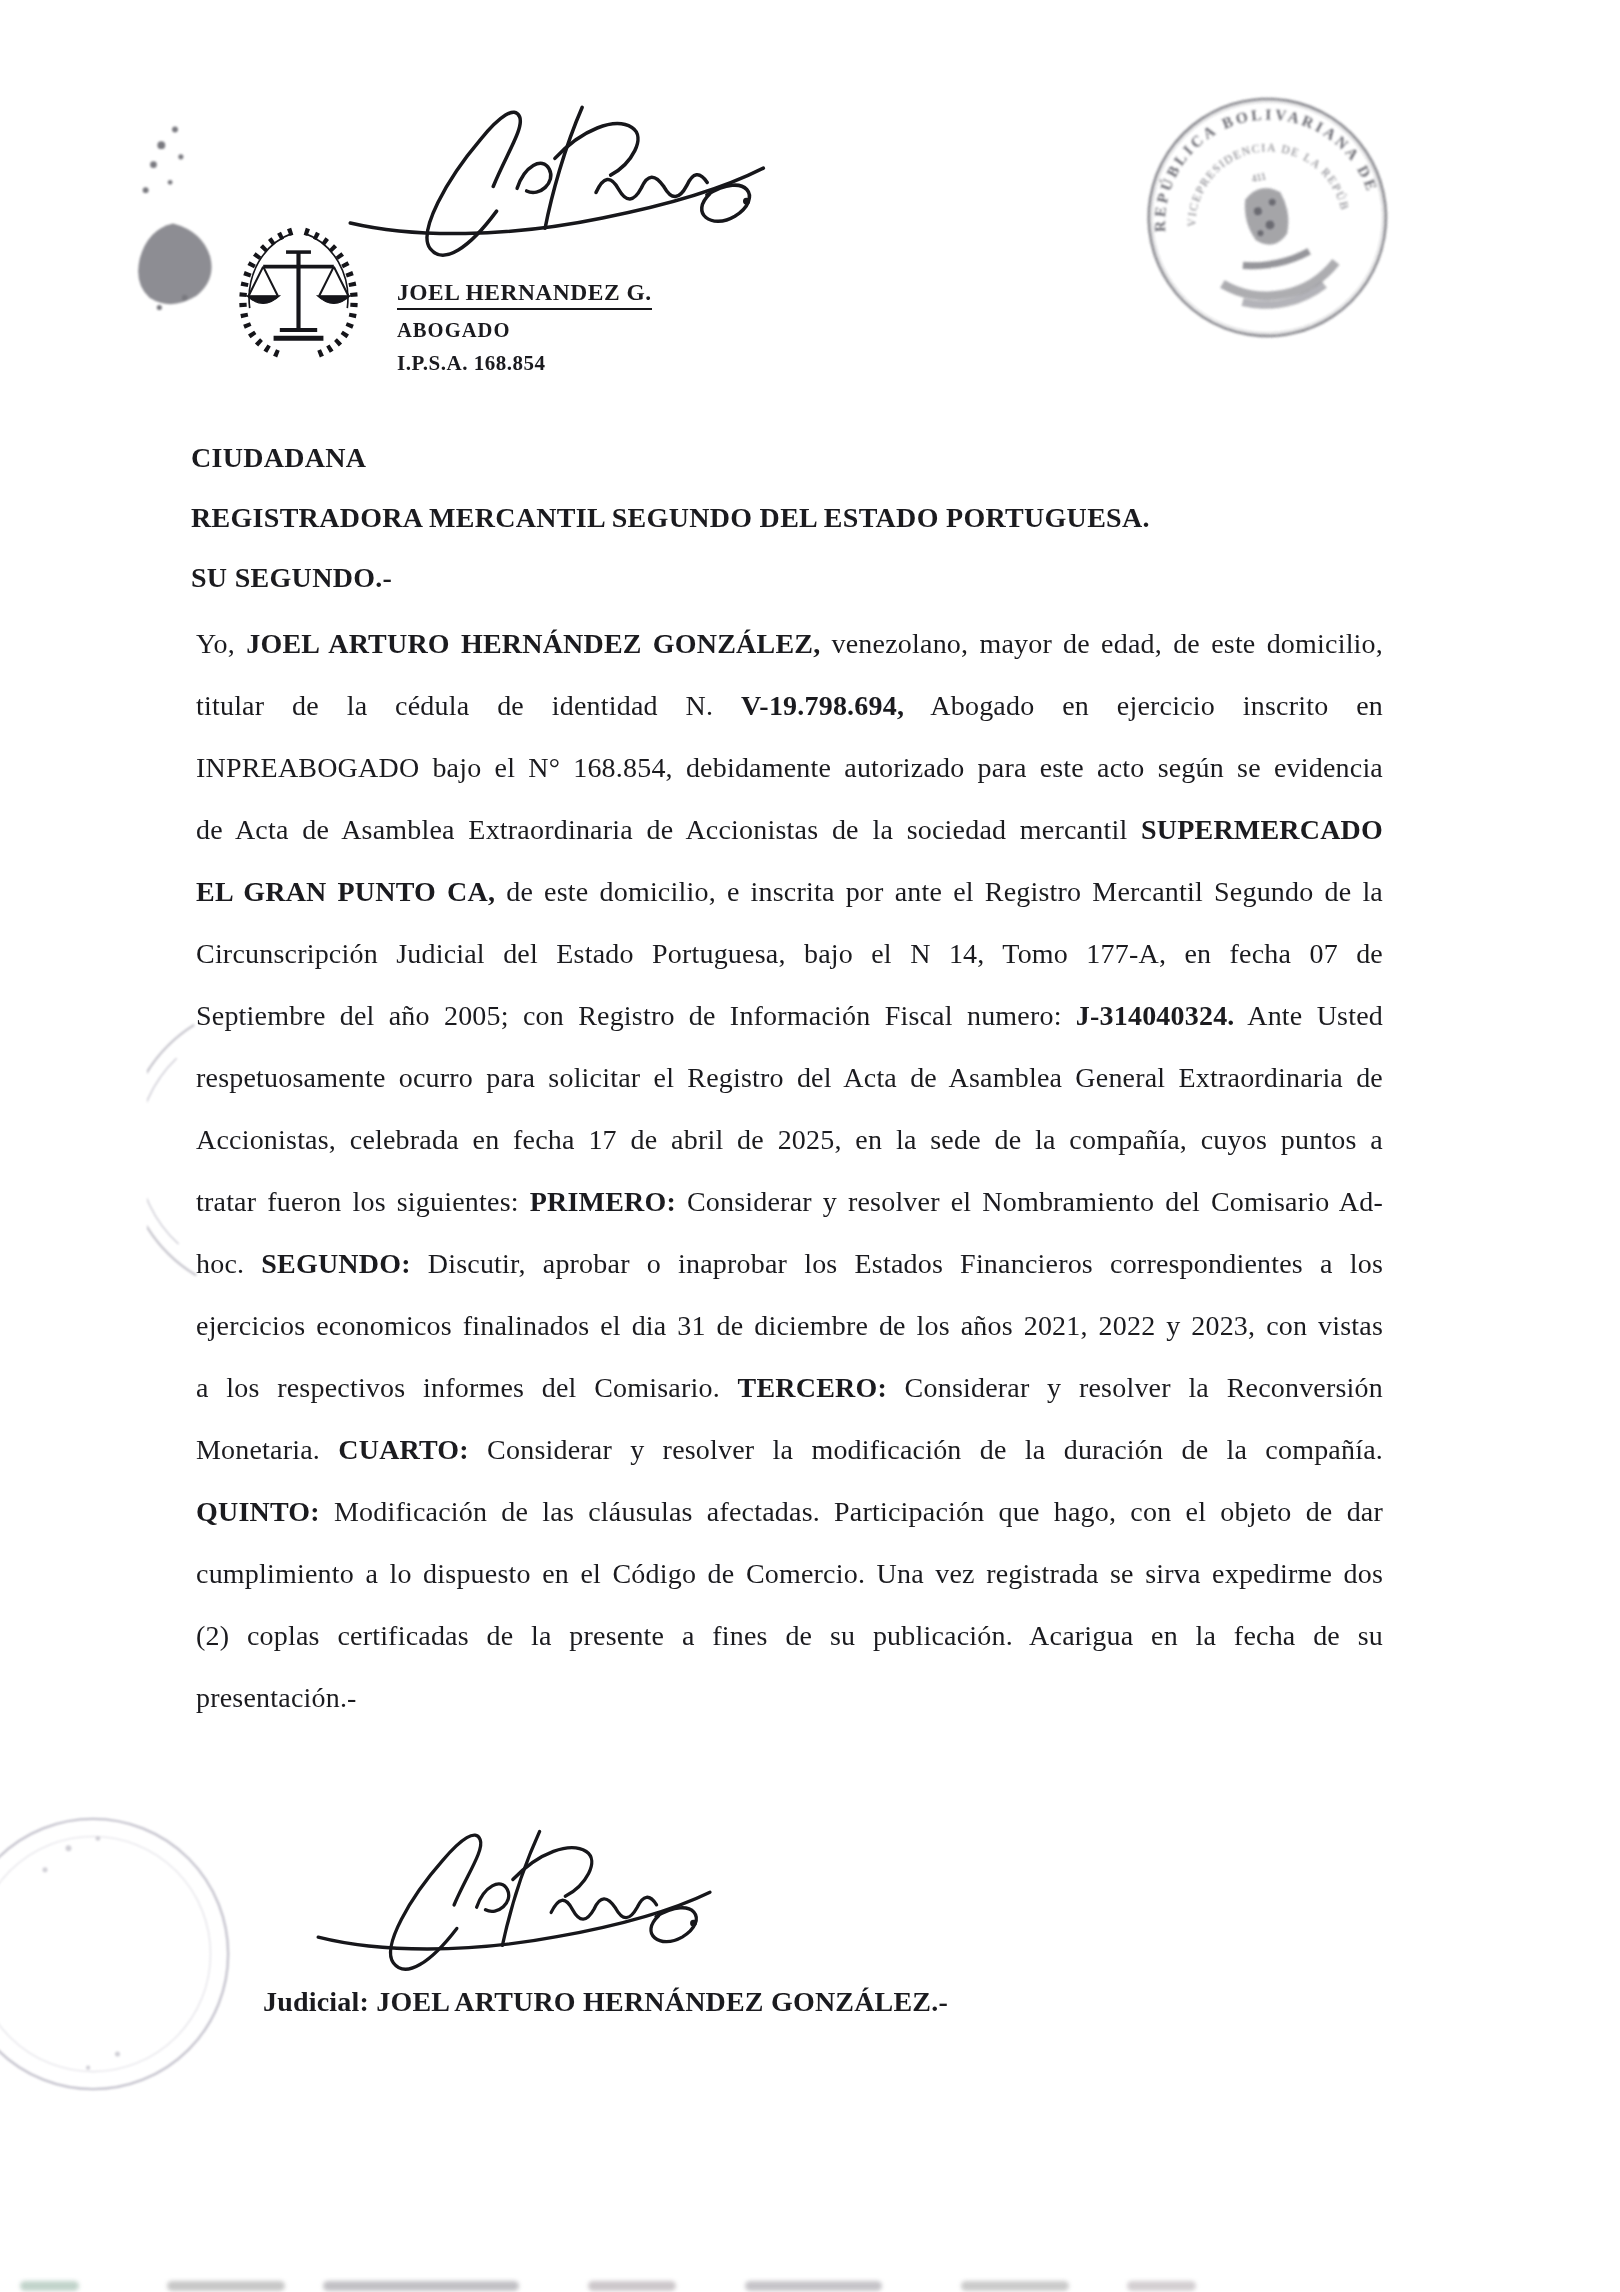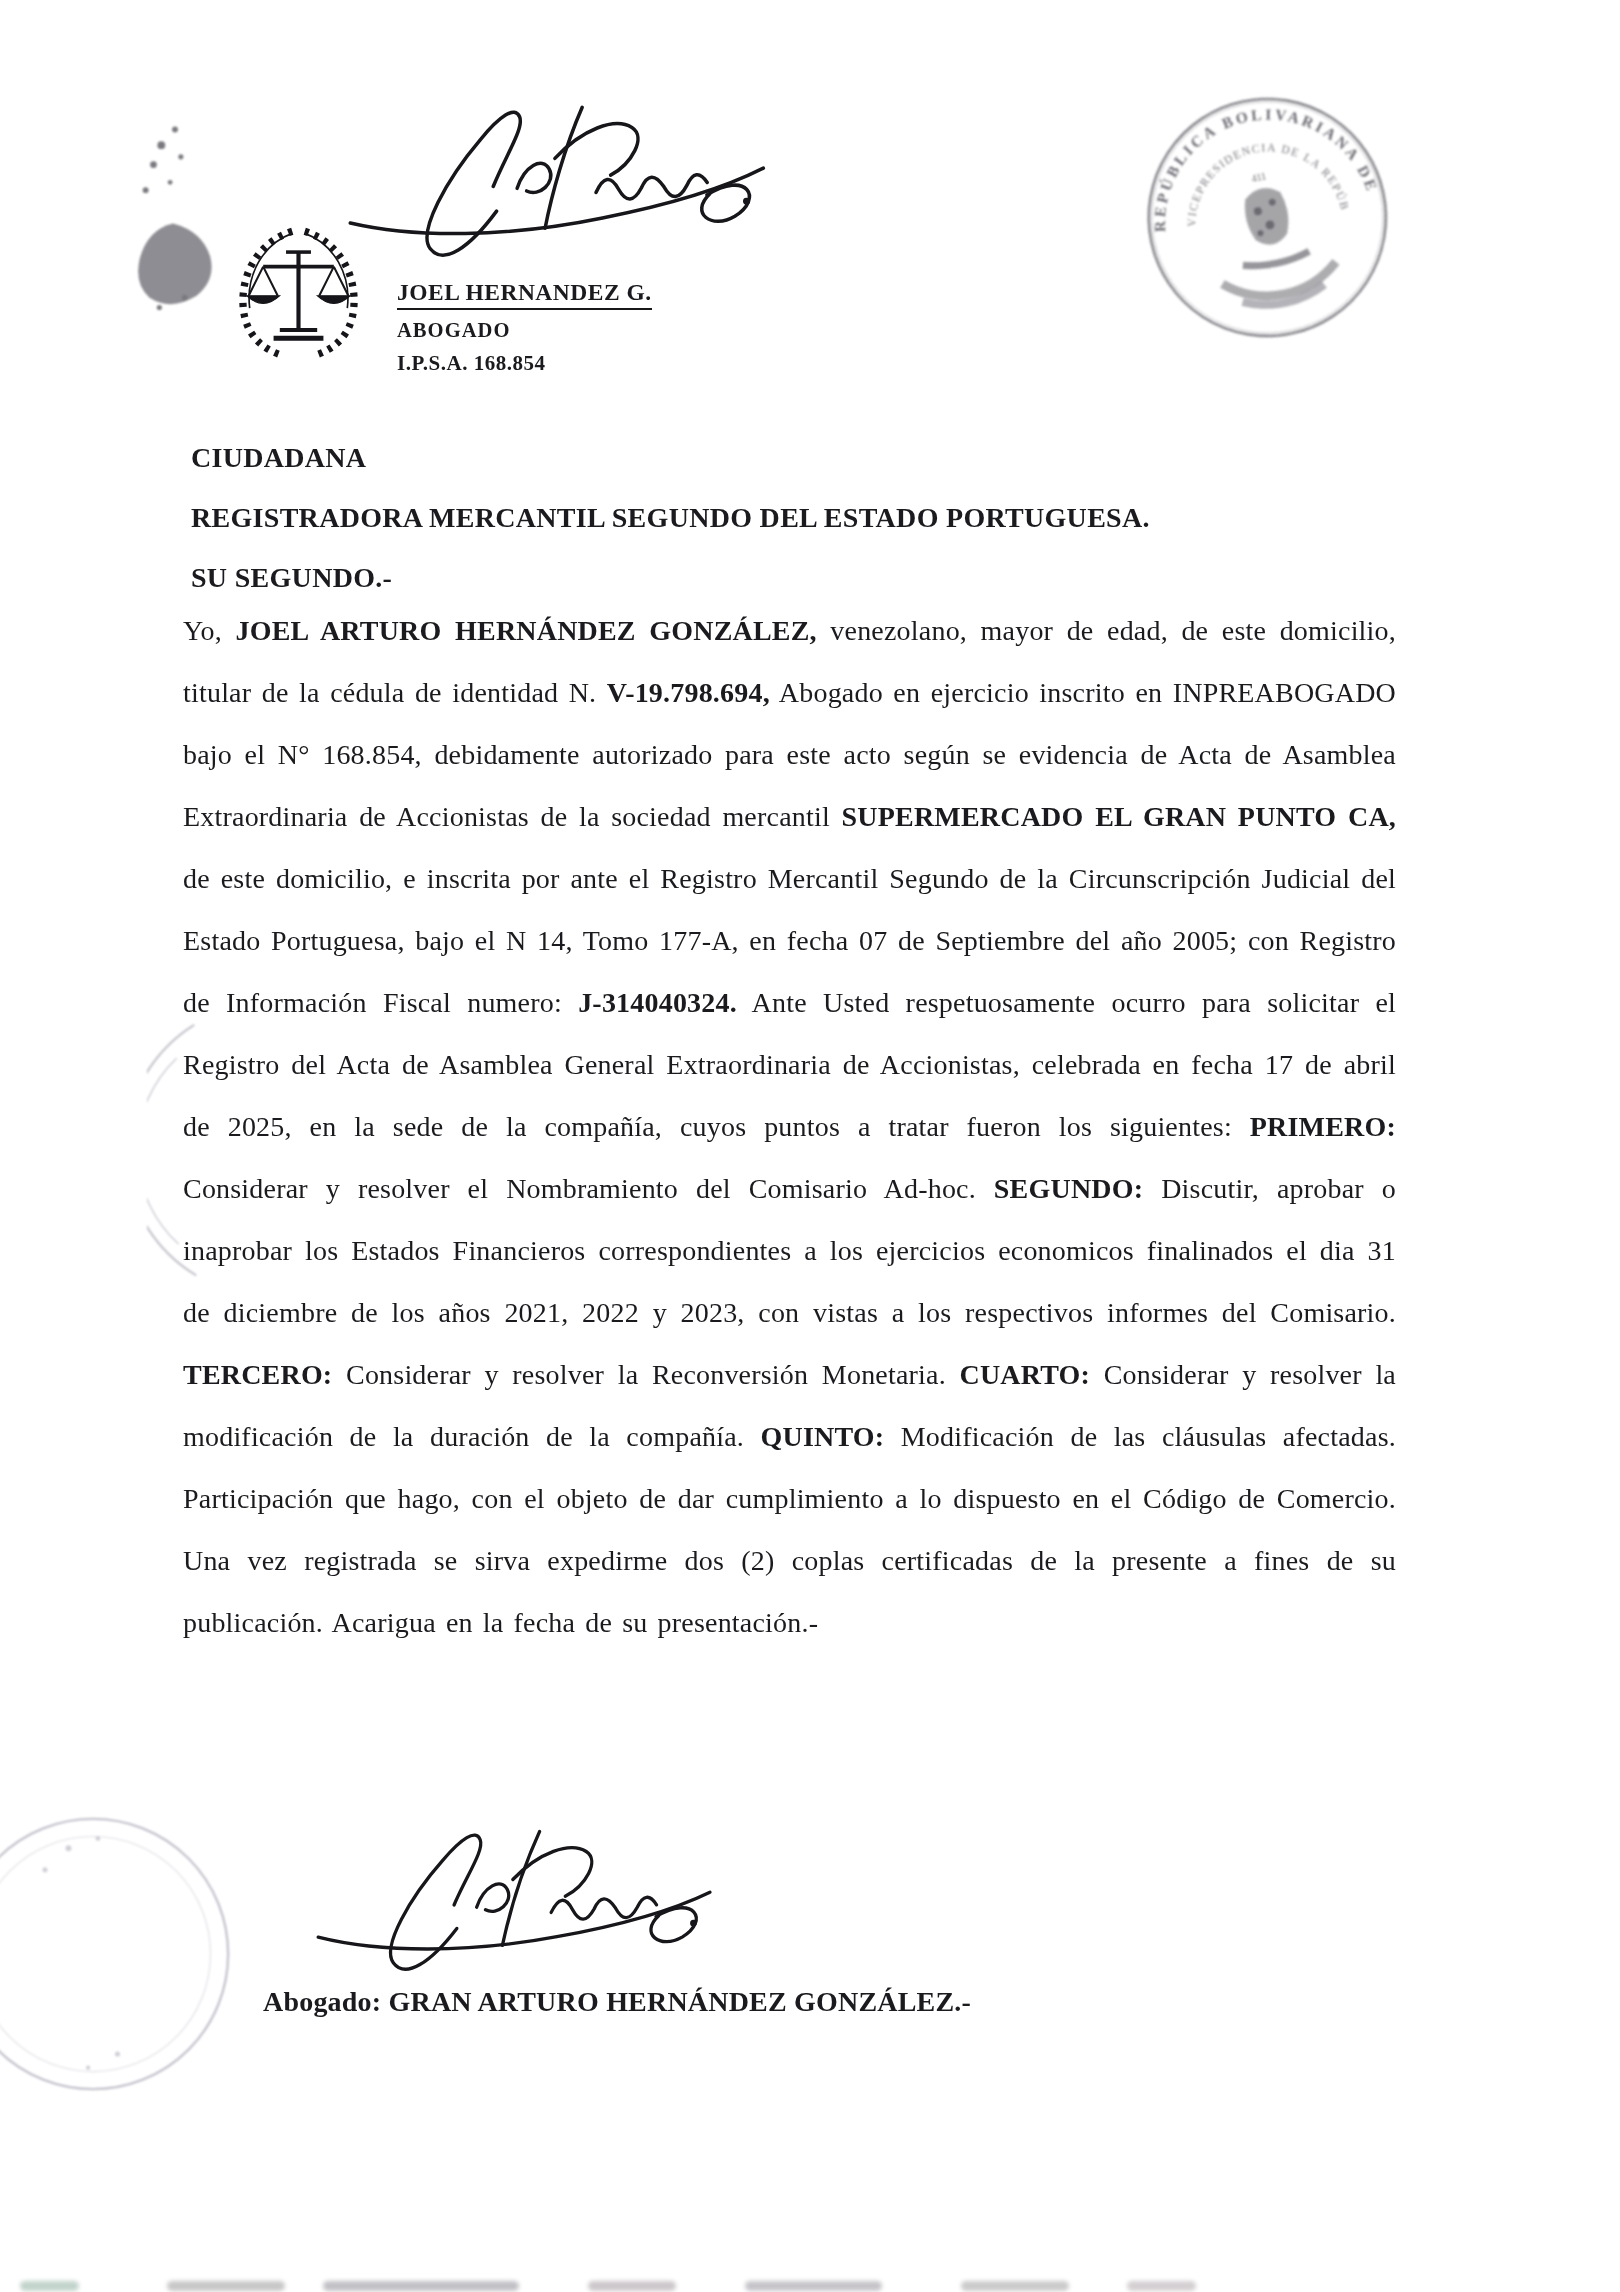--- a/index.html
+++ b/index.html
@@ -17,21 +17,21 @@
   #sig-top{position:absolute;left:312px;top:86px;transform:rotate(-3deg);}
   #stamp{position:absolute;left:1137px;top:82px;}
   
   .fragment{position:absolute;filter:blur(1.1px);}
   
   #recipient{position:absolute;left:183px;top:428px;font-weight:700;font-size:28px;line-height:60px;letter-spacing:0.3px;margin-left:8px;}
   
   #body-wrap{position:absolute;left:183px;top:600px;width:1213px;}
   #body-paragraph{
     font-size:28px;line-height:62px;text-align:justify;text-justify:inter-word;
-    word-spacing:2.9px;letter-spacing:0.2px;margin:0;
+    word-spacing:2.9px;letter-spacing:0.2px;margin:13px;
   }
   #body-paragraph b{font-weight:700;}
   
   #sig-bottom{position:absolute;left:284px;top:1811px;transform:rotate(-2deg);}
   #closing-label{position:absolute;left:263px;top:1986px;font-weight:700;font-size:28px;letter-spacing:0.2px;}
   
   #bottom-noise{position:absolute;left:0;bottom:0;width:100%;height:25.5px;filter:blur(2px);opacity:.55;}
   #bottom-noise span{position:absolute;bottom:2px;height:9.8px;border-radius:4.9px;display:block;}
 </style>
 </head>
@@ -151,21 +151,21 @@
         <circle cx="96" cy="62" r="2.6"></circle>
       <circle cx="170" cy="250" r="2.6"></circle>
         <circle cx="140" cy="264" r="2.2"></circle>
     </g>
   </svg>
 
   <svg id="sig-bottom" width="461" height="176" viewBox="0 0 420 180">
     <use href="#sig-glyph"></use>
   </svg>
 
-  <div id="closing-label">Abogado: GRAN ARTURO HERNÁNDEZ GONZÁLEZ.-</div>
+  <div id="closing-label">Judicial: JOEL ARTURO HERNÁNDEZ GONZÁLEZ.-</div>
 
   <div id="bottom-noise">
     <span style="left:167px;width:118px;background:#9a9a9a"></span>
     <span style="left:323px;width:196px;background:#8f8d95"></span>
     <span style="left:588px;width:88px;background:#a39aa0"></span>
     <span style="left:745px;width:137px;background:#97949c"></span>
     <span style="left:961px;width:108px;background:#a0a0a0"></span>
     <span style="left:1127px;width:69px;background:#b0a8ad"></span>
     <span style="left:19.6px;width:59px;background:#8fb0a0"></span>
   </div>

